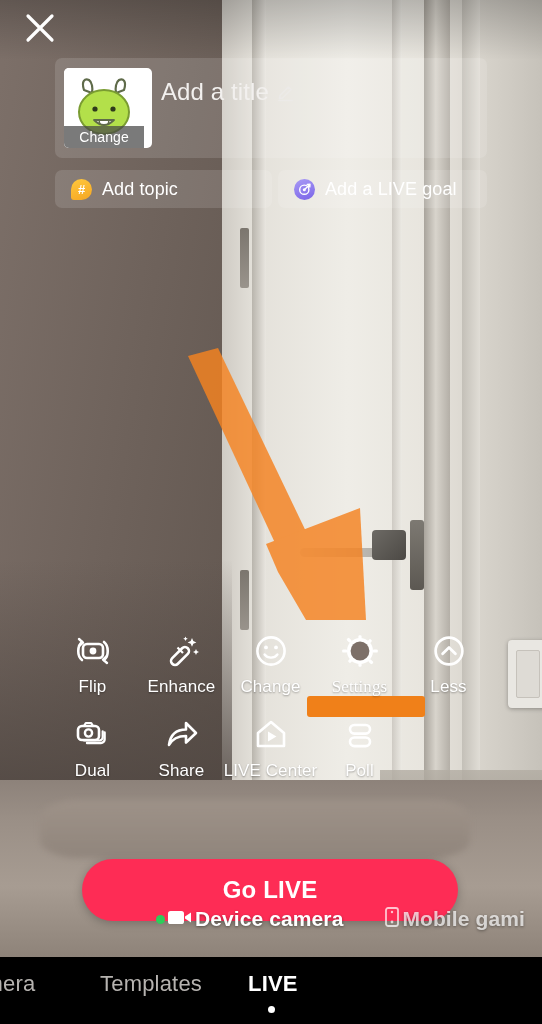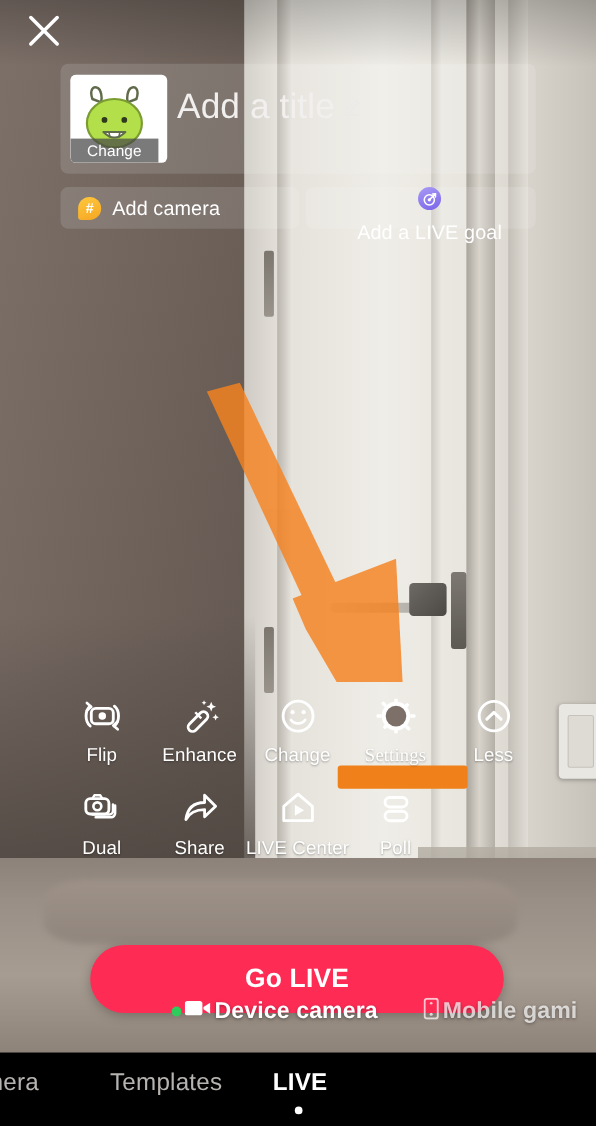--- a/index.html
+++ b/index.html
@@ -59,30 +59,30 @@
   
   #title-card { position:absolute; left:55px; top:58px; width:432px; height:100px;
                 background:rgba(255,255,255,.13); border-radius:7px; }
   #thumb-wrap { position:absolute; left:9px; top:10px; width:88px; height:80px; border-radius:5px;
                 overflow:hidden; background:#fff; cursor:pointer; }
   #thumb-art { position:absolute; left:0; top:0; width:80px; height:80px; }
   #change-strip { position:absolute; left:0; bottom:0; width:80px; height:22px;
                   background:rgba(70,70,70,.72); display:flex; align-items:center; justify-content:center; }
   #change-label { font-size:14px; color:#fff; letter-spacing:.1px; }
   #title-text-row { position:absolute; left:106px; top:20px; display:flex; align-items:center; gap:7px; }
-  #title-placeholder { font-size:32px; color:#f2f0ee; letter-spacing:.1px; }
+  #title-placeholder { font-size:24px; color:#f2f0ee; letter-spacing:.1px; }
   #pencil-icon { display:block; }
 
   
   #pill-row { position:absolute; left:55px; top:170px; width:432px; height:38px; }
   .pill { position:absolute; top:0; height:38px; border-radius:7px;
           background:rgba(255,255,255,.13); display:flex; align-items:center; padding-left:16px;
           gap:10px; cursor:pointer; }
   #pill-topic { left:0; width:217px; }
-  #pill-goal  { left:223px; width:209px;flex-direction:column; }
+  #pill-goal  { left:223px; width:209px; }
   .pill-label { font-size:18px; color:#fff; letter-spacing:.1px; white-space:nowrap; }
   .hash-bubble { width:21px; height:21px; border-radius:50% 50% 50% 3px;
                  background:linear-gradient(160deg,#ffc83d,#f5a623);
                  display:flex; align-items:center; justify-content:center;
                  font-size:13px; font-weight:bold; color:#fff; flex:none; }
   .goal-circle { width:21px; height:21px; border-radius:50%;
                  background:linear-gradient(160deg,#a99bf5,#7a64e8);
                  display:flex; align-items:center; justify-content:center; flex:none; }
 
   
@@ -186,21 +186,21 @@
       <svg id="pencil-icon" width="19" height="19" viewBox="0 0 19 19">
         <path d="M4 12.5 L12.5 4 L15 6.5 L6.5 15 L3.5 15.6 Z" fill="none" stroke="#eceae8" stroke-width="1.5" stroke-linejoin="round"></path>
         <path d="M3 17.4 L16 17.4" stroke="#eceae8" stroke-width="1.5" stroke-linecap="round"></path>
       </svg>
     </div>
   </div>
 
   <div id="pill-row">
     <div class="pill" id="pill-topic">
       <span class="hash-bubble">#</span>
-      <span class="pill-label">Add camera</span>
+      <span class="pill-label">Add topic</span>
     </div>
     <div class="pill" id="pill-goal">
       <span class="goal-circle">
         <svg width="14" height="14" viewBox="0 0 14 14">
           <circle cx="6.3" cy="7.7" r="4.6" fill="none" stroke="#ffffff" stroke-width="1.4"></circle>
           <circle cx="6.3" cy="7.7" r="1.5" fill="#ffffff"></circle>
           <path d="M6.3 7.7 L12 2.2 M9.2 2.4 L12 2.2 L11.8 5" stroke="#ffffff" stroke-width="1.4" fill="none" stroke-linecap="round" stroke-linejoin="round"></path>
         </svg>
       </span>
       <span class="pill-label">Add a LIVE goal</span>

